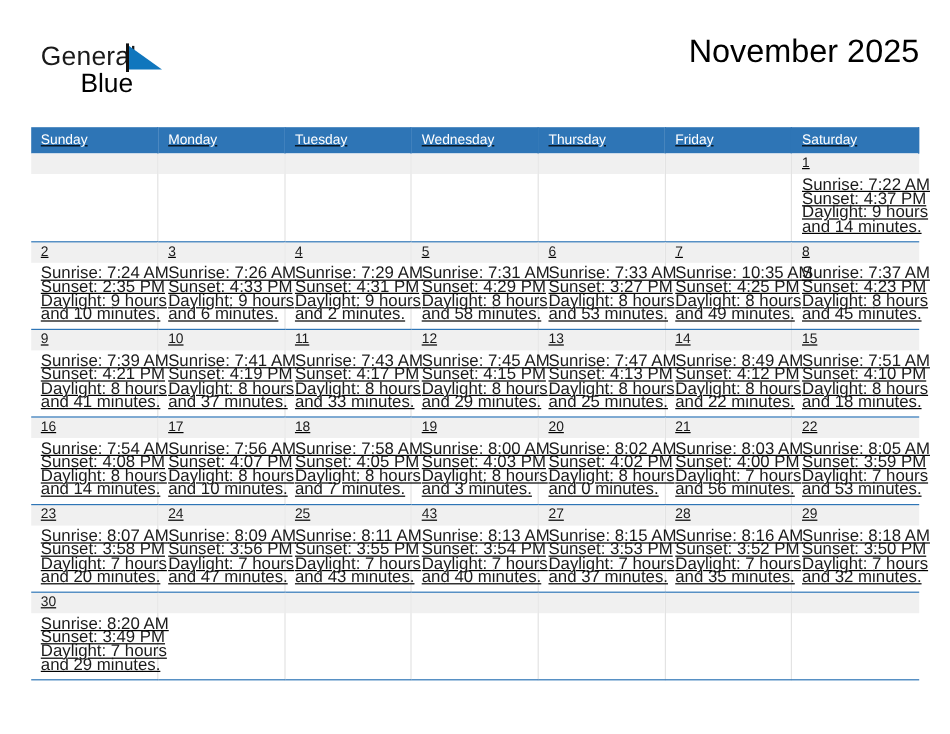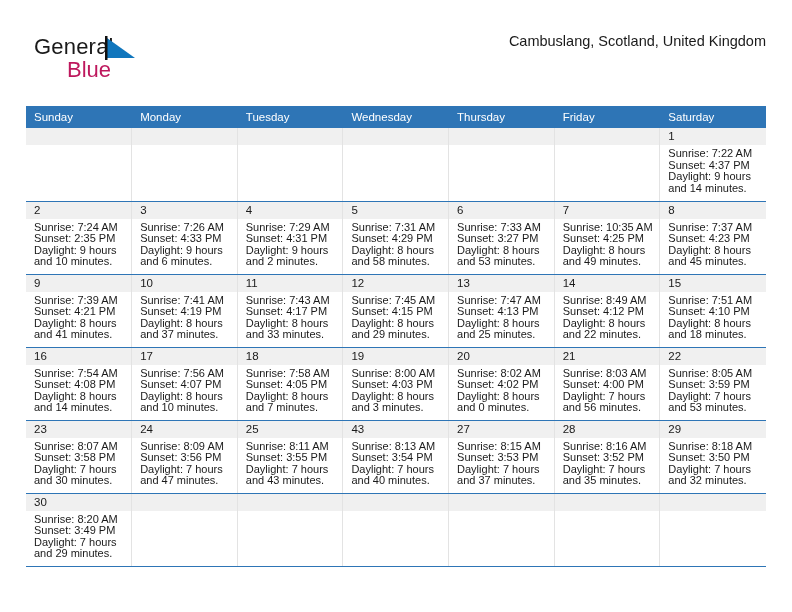--- a/index.html
+++ b/index.html
@@ -50,21 +50,21 @@
     left: 71px;
     top: 2px;
     width: 32px;
     height: 24px;
   }
   .brand-blue {
     position: absolute;
     left: 33px;
     top: 23px;
     font-size: 22px;
-    color: #be185d;
+    color: #000000;
     line-height: 26px;
   }
 
   .title-wrap {
     position: absolute;
     right: 0;
     top: 0;
     text-align: right;
   }
   .cal-title {
@@ -85,20 +85,21 @@
   .calendar {
     position: absolute;
     left: 26px;
     top: 106px;
     width: 740px;
   }
   table.cal {
     width: 740px;
     border-collapse: collapse;
     table-layout: fixed;
+    text-decoration: underline;
   }
   table.cal th {
     background: #2e75b6;
     color: #ffffff;
     font-size: 11.5px;
     font-weight: normal;
     text-align: left;
     padding: 5px 0 5px 8px;
     height: 20px;
     border-right: 1px solid #2e75b6;
@@ -116,21 +117,21 @@
     background: #f0f0f0;
     height: 17px;
     line-height: 17px;
     padding-left: 8px;
     font-size: 11.5px;
     color: #1a1a1a;
   }
   .daynum.empty { color: transparent; }
   .info {
     padding: 3px 6px 0 8px;
-    font-size: 11px;
+    font-size: 14px;
     line-height: 11.6px;
     color: #1a1a1a;
   }
   .info div { white-space: nowrap; }
 </style>
 </head>
 <body>
 
 <div id="page">
 
@@ -141,21 +142,21 @@
       <span class="brand-flag">
         <svg width="32" height="24" viewBox="0 0 32 24" xmlns="http://www.w3.org/2000/svg">
           <polygon points="2,2 30,22 2,22" fill="#1076bd"></polygon>
           <rect x="0" y="0" width="2.5" height="24" fill="#111111"></rect>
         </svg>
       </span>
       <span class="brand-blue">Blue</span>
     </div>
 
     <div class="title-wrap">
-      <div class="cal-subtitle">Cambuslang, Scotland, United Kingdom</div>
+      <div class="cal-title">November 2025</div>
     </div>
 
   </div>
 
   <div class="calendar">
     <table class="cal">
       <thead>
         <tr id="hdr-row">
             <th>Sunday</th>
             <th>Monday</th>
@@ -391,21 +392,21 @@
               </div>
             </td>
           </tr>
           <tr class="week">
             <td>
               <div class="daynum">23</div>
               <div class="info">
                 <div>Sunrise: 8:07 AM</div>
                 <div>Sunset: 3:58 PM</div>
                 <div>Daylight: 7 hours</div>
-                <div>and 30 minutes.</div>
+                <div>and 20 minutes.</div>
               </div>
             </td>
             <td>
               <div class="daynum">24</div>
               <div class="info">
                 <div>Sunrise: 8:09 AM</div>
                 <div>Sunset: 3:56 PM</div>
                 <div>Daylight: 7 hours</div>
                 <div>and 47 minutes.</div>
               </div>

